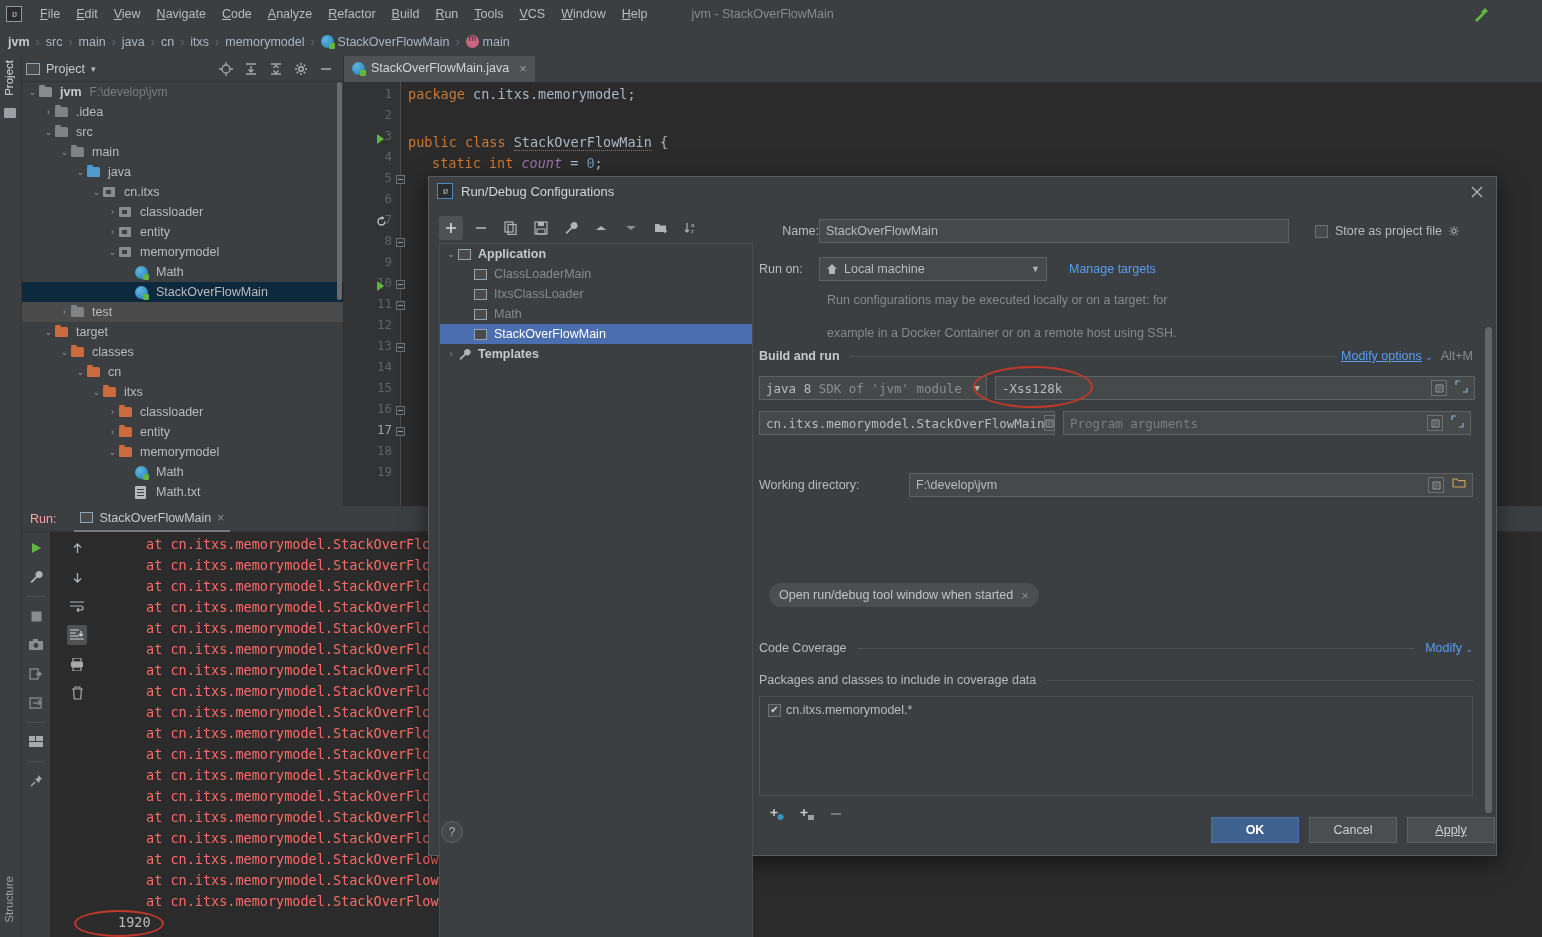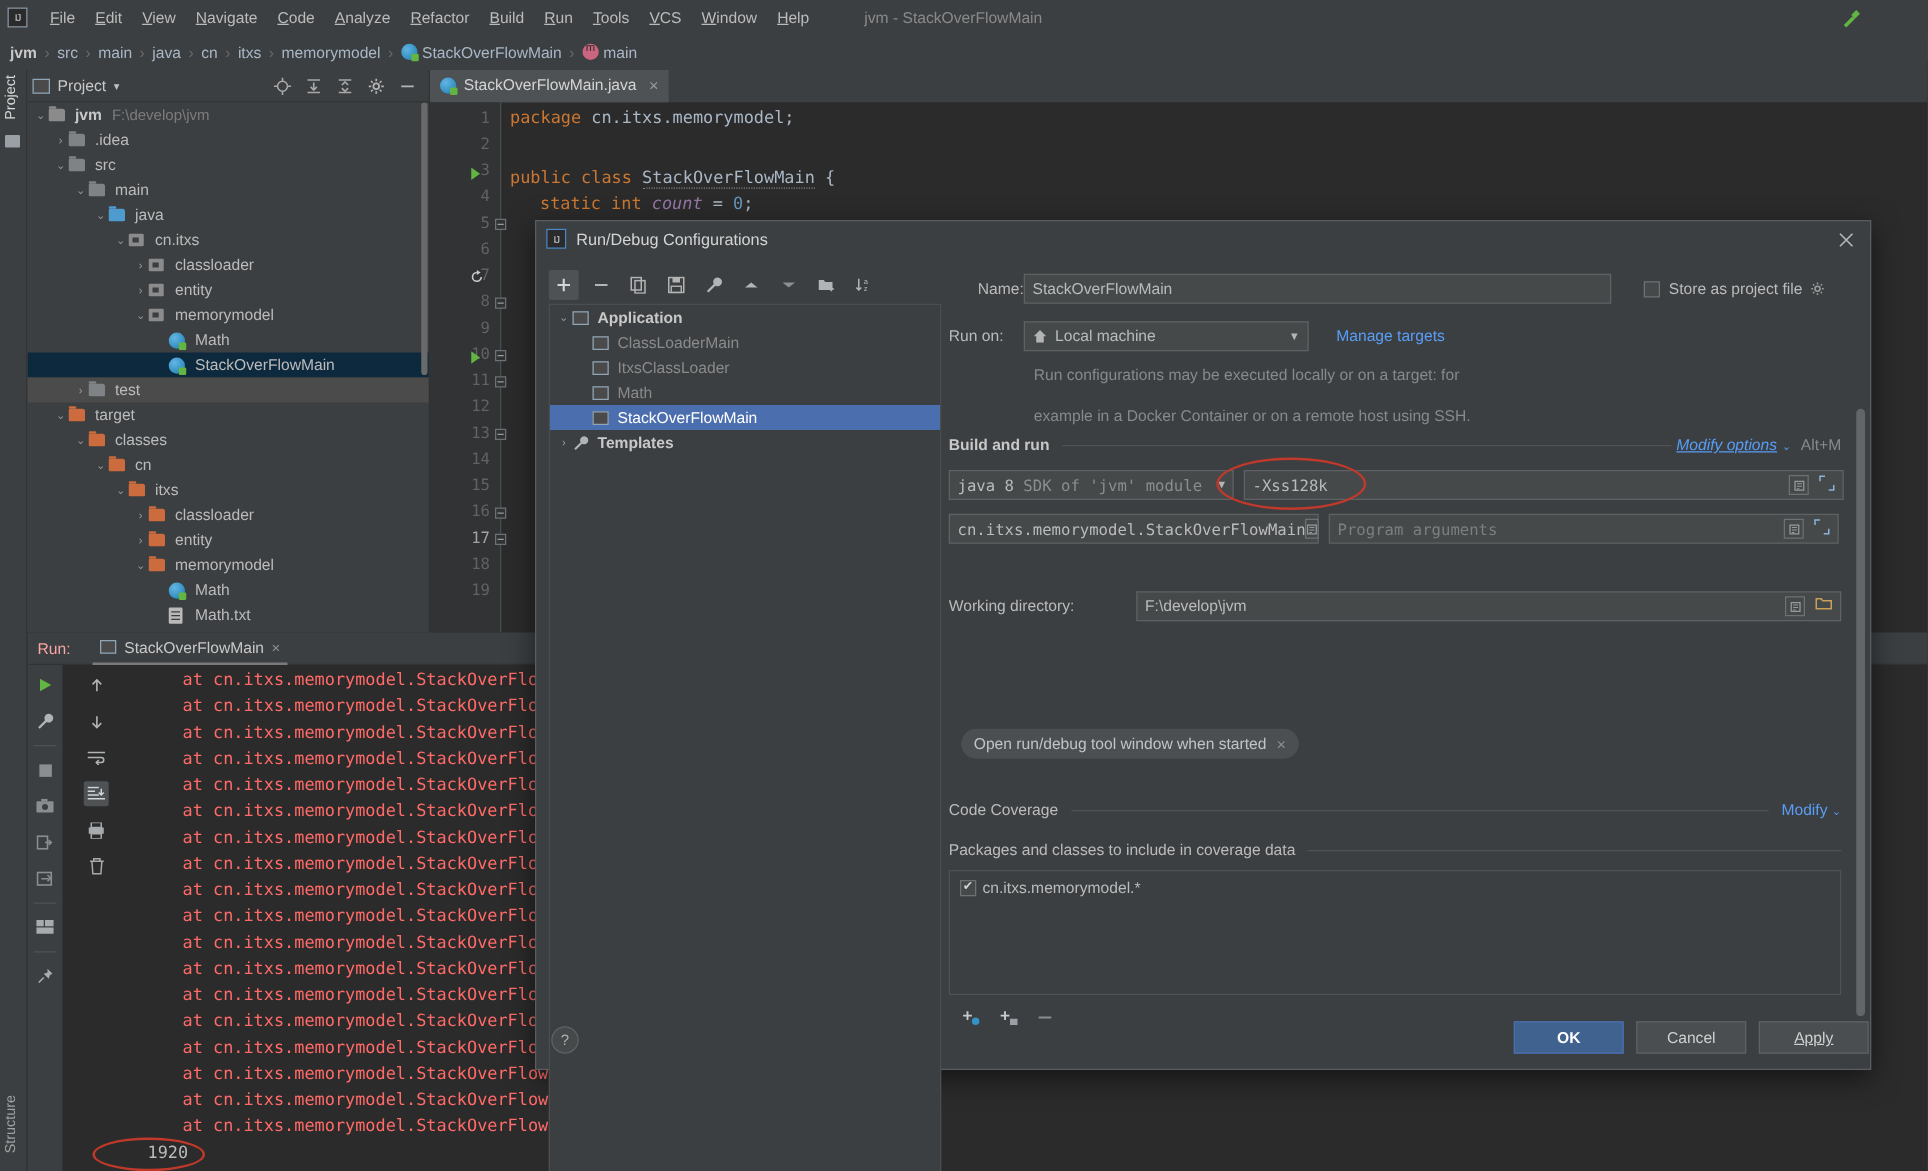--- a/index.html
+++ b/index.html
@@ -823,21 +823,21 @@
         <span style="color:#b4b4b4;font-size:9px;">▼</span>
       </div>
       <span class="link" style="margin-left:22px;">Manage targets</span>
     </div>
     <div class="hint" style="position:absolute;left:68px;top:82px;">Run configurations may be executed locally or on a target: for</div>
     <div class="hint" style="position:absolute;left:68px;top:100px;margin-top:15px;">example in a Docker Container or on a remote host using SSH.</div>
 
     <div style="position:absolute;left:0;top:138px;width:714px;display:flex;align-items:center;">
       <span class="sect-title">Build and run</span>
       <span class="sect-line"></span>
-      <span class="link" style="margin-left:4px;font-style:italic;"><u>Modify options</u> <span style="font-size:9px;">⌄</span></span>
+      <span class="link" style="margin-left:4px;"><u>Modify options</u> <span style="font-size:9px;">⌄</span></span>
       <span class="hint" style="margin-left:8px;">Alt+M</span>
     </div>
 
     <div style="position:absolute;left:0;top:165px;display:flex;align-items:center;">
       <div class="finput mono" style="width:228px;justify-content:space-between;">
         <span><span>java 8</span><span style="color:#8a8e90;"> </span><span style="color:#8a8e90;">SDK of 'jvm' module</span></span>
         <span style="color:#b4b4b4;font-size:9px;">▼</span>
       </div>
       <div class="finput mono" style="width:480px;margin-left:8px;justify-content:space-between;">
         <span>-Xss128k</span>

